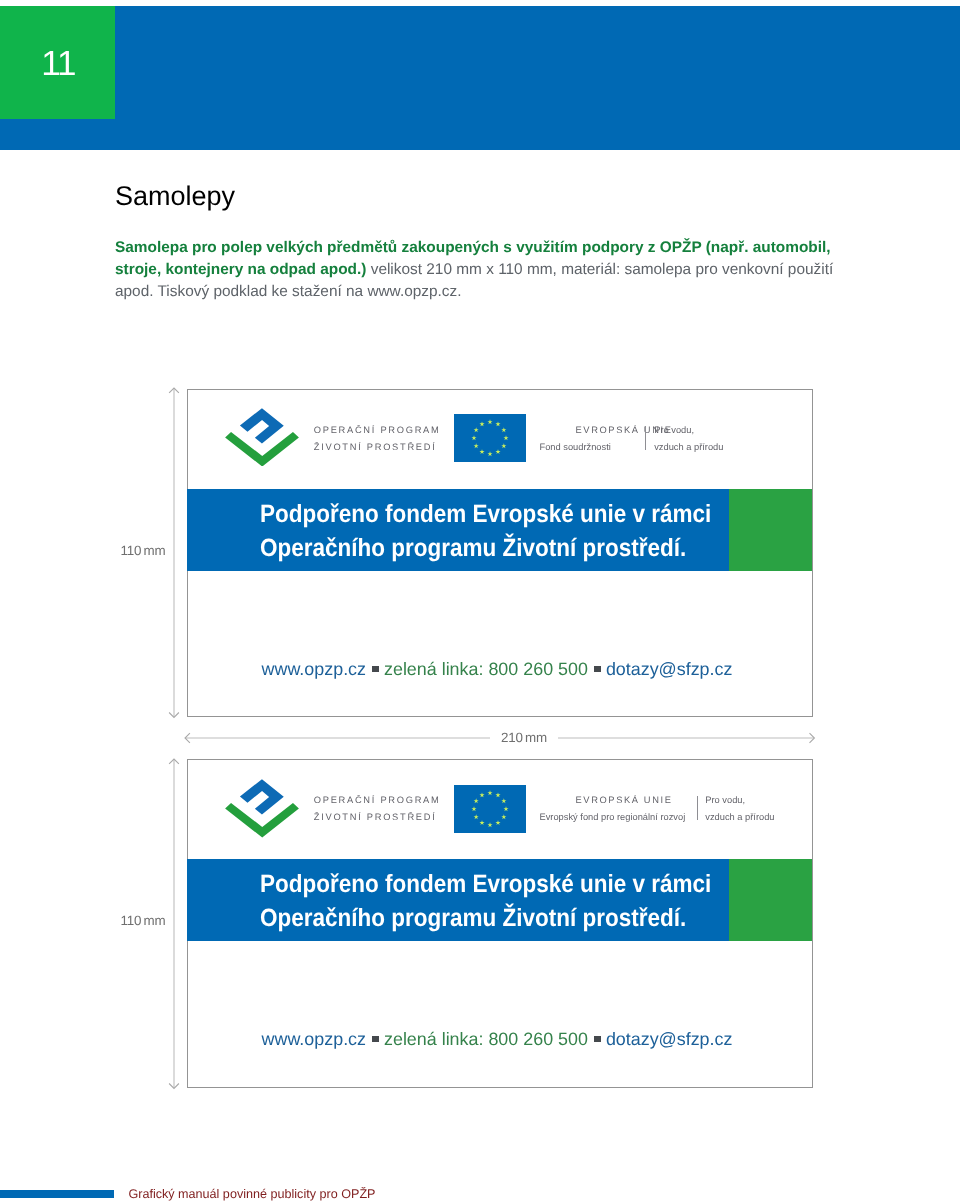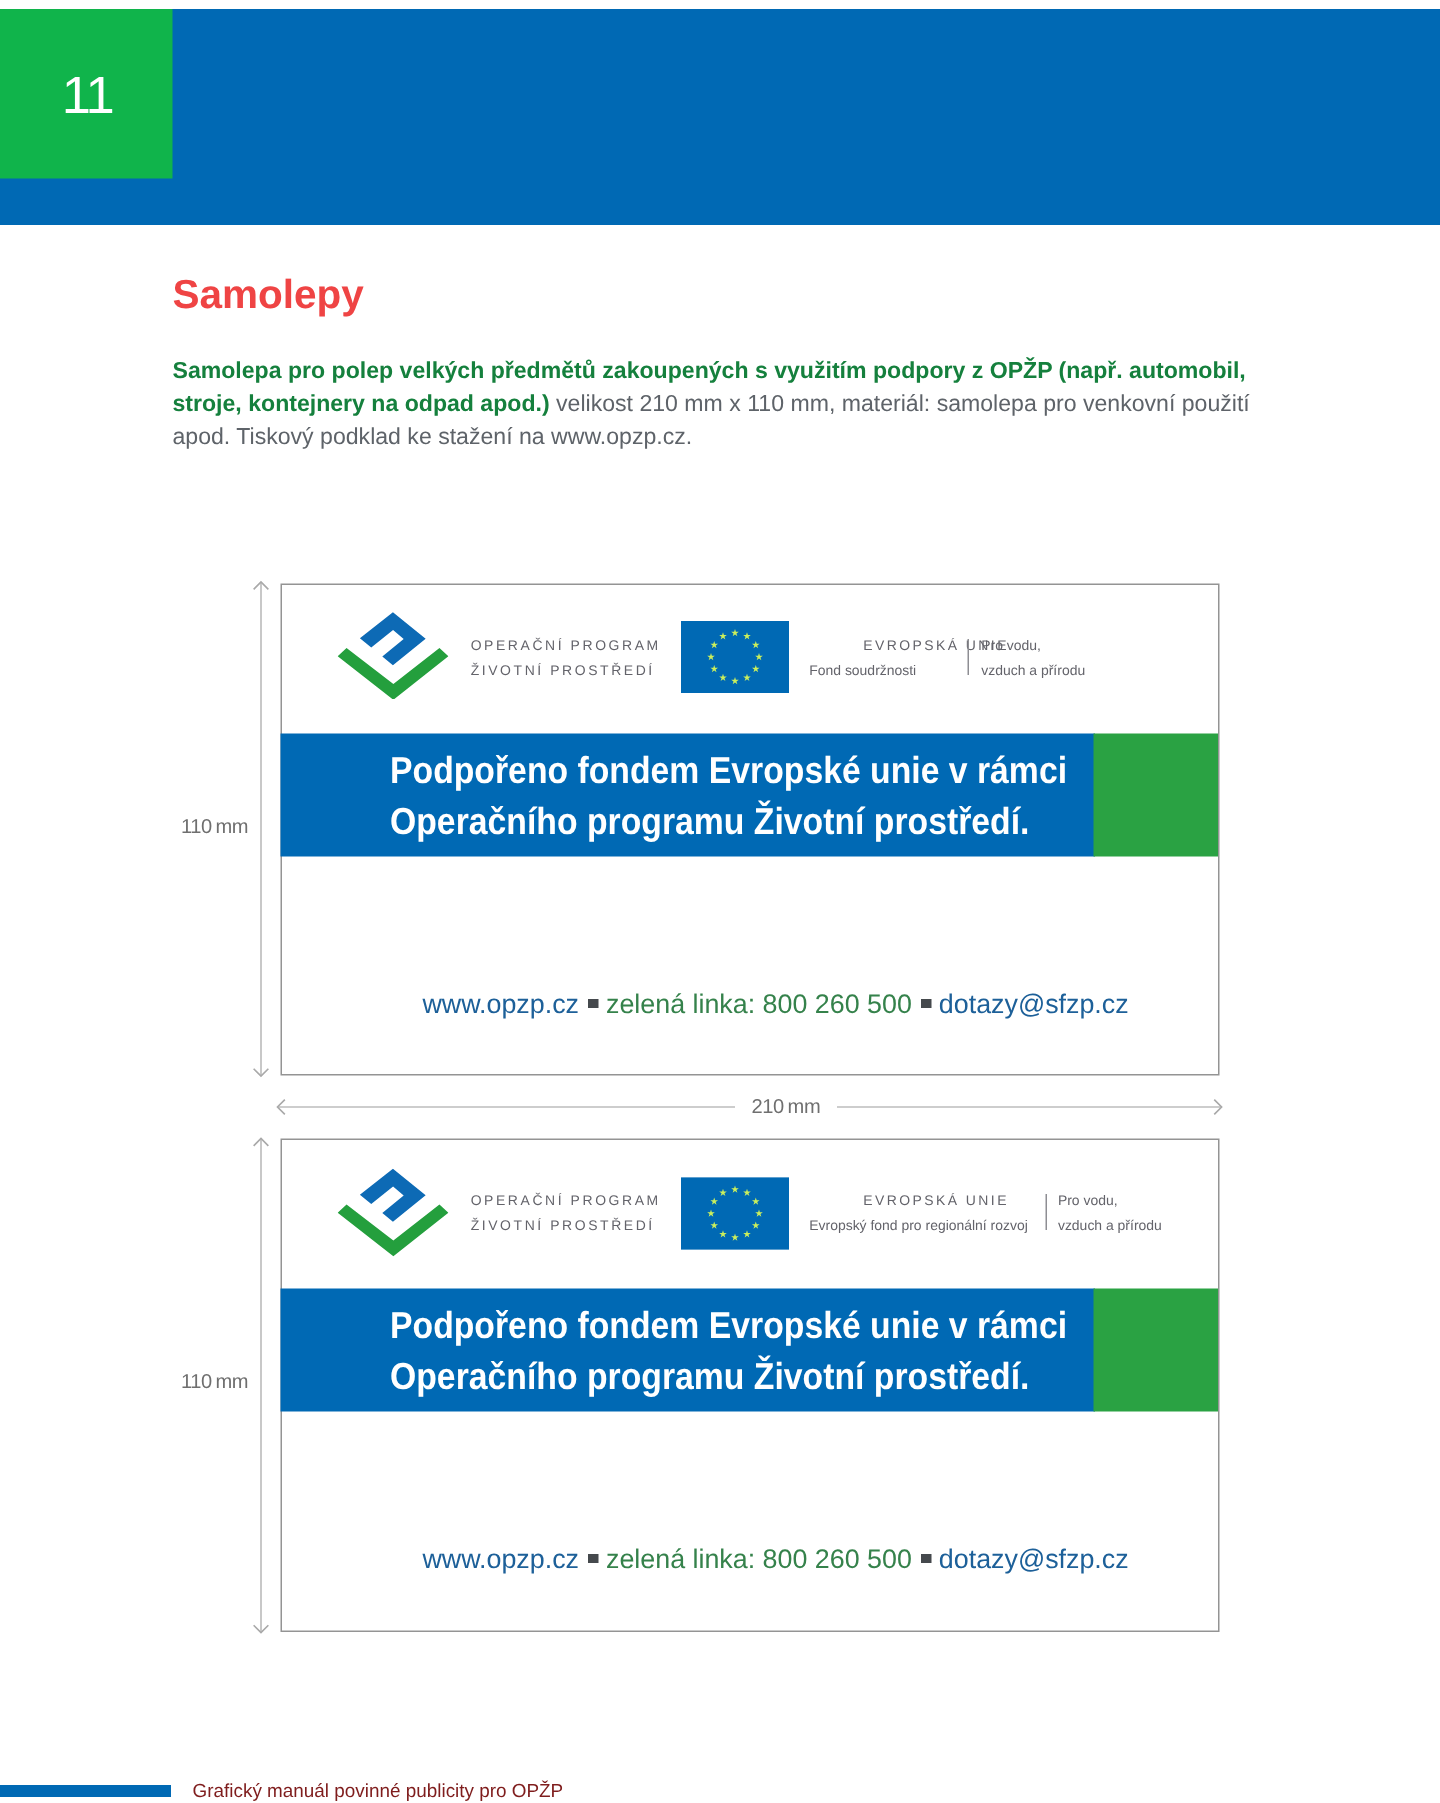--- a/index.html
+++ b/index.html
@@ -7,21 +7,21 @@
   body{width:960px;height:1202px;background:#ffffff;font-family:"Liberation Sans",sans-serif;position:relative;overflow:hidden;-webkit-font-smoothing:antialiased;text-rendering:geometricPrecision;}
   .page{position:absolute;left:0;top:0;width:960px;height:1202px;}
 
   
   .header{position:absolute;left:0;top:6px;width:960px;height:144px;background:#0069b4;}
   .header-green{position:absolute;left:0;top:0;width:115px;height:113px;background:#10b44b;}
   .page-num{position:absolute;left:41.2px;top:40.4px;color:#ffffff;
             font-size:35px;font-weight:400;line-height:35px;letter-spacing:-1px;}
 
   
-  .title{position:absolute;left:115px;top:181px;color:#ef4444;font-size:27px;font-weight:bold;
+  .title{position:absolute;left:115px;top:181px;color:#000000;font-size:27px;font-weight:normal;
          line-height:31px;}
   .intro{position:absolute;left:115px;top:237px;width:726px;color:#5e6369;font-size:15.4px;
          line-height:22.2px;}
   .intro b{color:#15803d;font-weight:bold;}
 
   
   .sticker{position:absolute;border:1.2px solid #949494;background:#fff;box-sizing:border-box;}
 
   .bar{position:absolute;background:#0069b4;}
   .bar-green{position:absolute;background:#2aa243;}
@@ -31,21 +31,21 @@
   .logo{position:absolute;}
   .opzp-words{position:absolute;color:#63636a;white-space:nowrap;}
   .opzp-words div{letter-spacing:0.185em;}
   .eu-flag{position:absolute;background:#0069b4;}
   .eu-text{position:absolute;color:#63636a;white-space:nowrap;}
   .eu-text .l1{letter-spacing:0.175em;margin-left:36px;}
   .eu-sep{position:absolute;background:#8e8e93;width:1px;}
   .claim{position:absolute;color:#63636a;white-space:nowrap;}
 
   
-  .contact{position:absolute;white-space:nowrap;margin-left:20px;}
+  .contact{position:absolute;white-space:nowrap;}
   .contact .blue{color:#1d6099;}
   .contact .green{color:#35824b;}
   .contact .sq{display:inline-block;width:6.8px;height:6.8px;background:#45494d;vertical-align:baseline;position:relative;top:-3px;
                margin:0 5.2px 0 6.0px;}
 
   
   .dim-label{position:absolute;color:#6f6f6f;font-size:13.4px;letter-spacing:-0.25px;white-space:nowrap;line-height:14px;}
 
   
   .footer-bar{position:absolute;left:0;top:1190px;width:114.2px;height:8.4px;background:#0069b4;}

